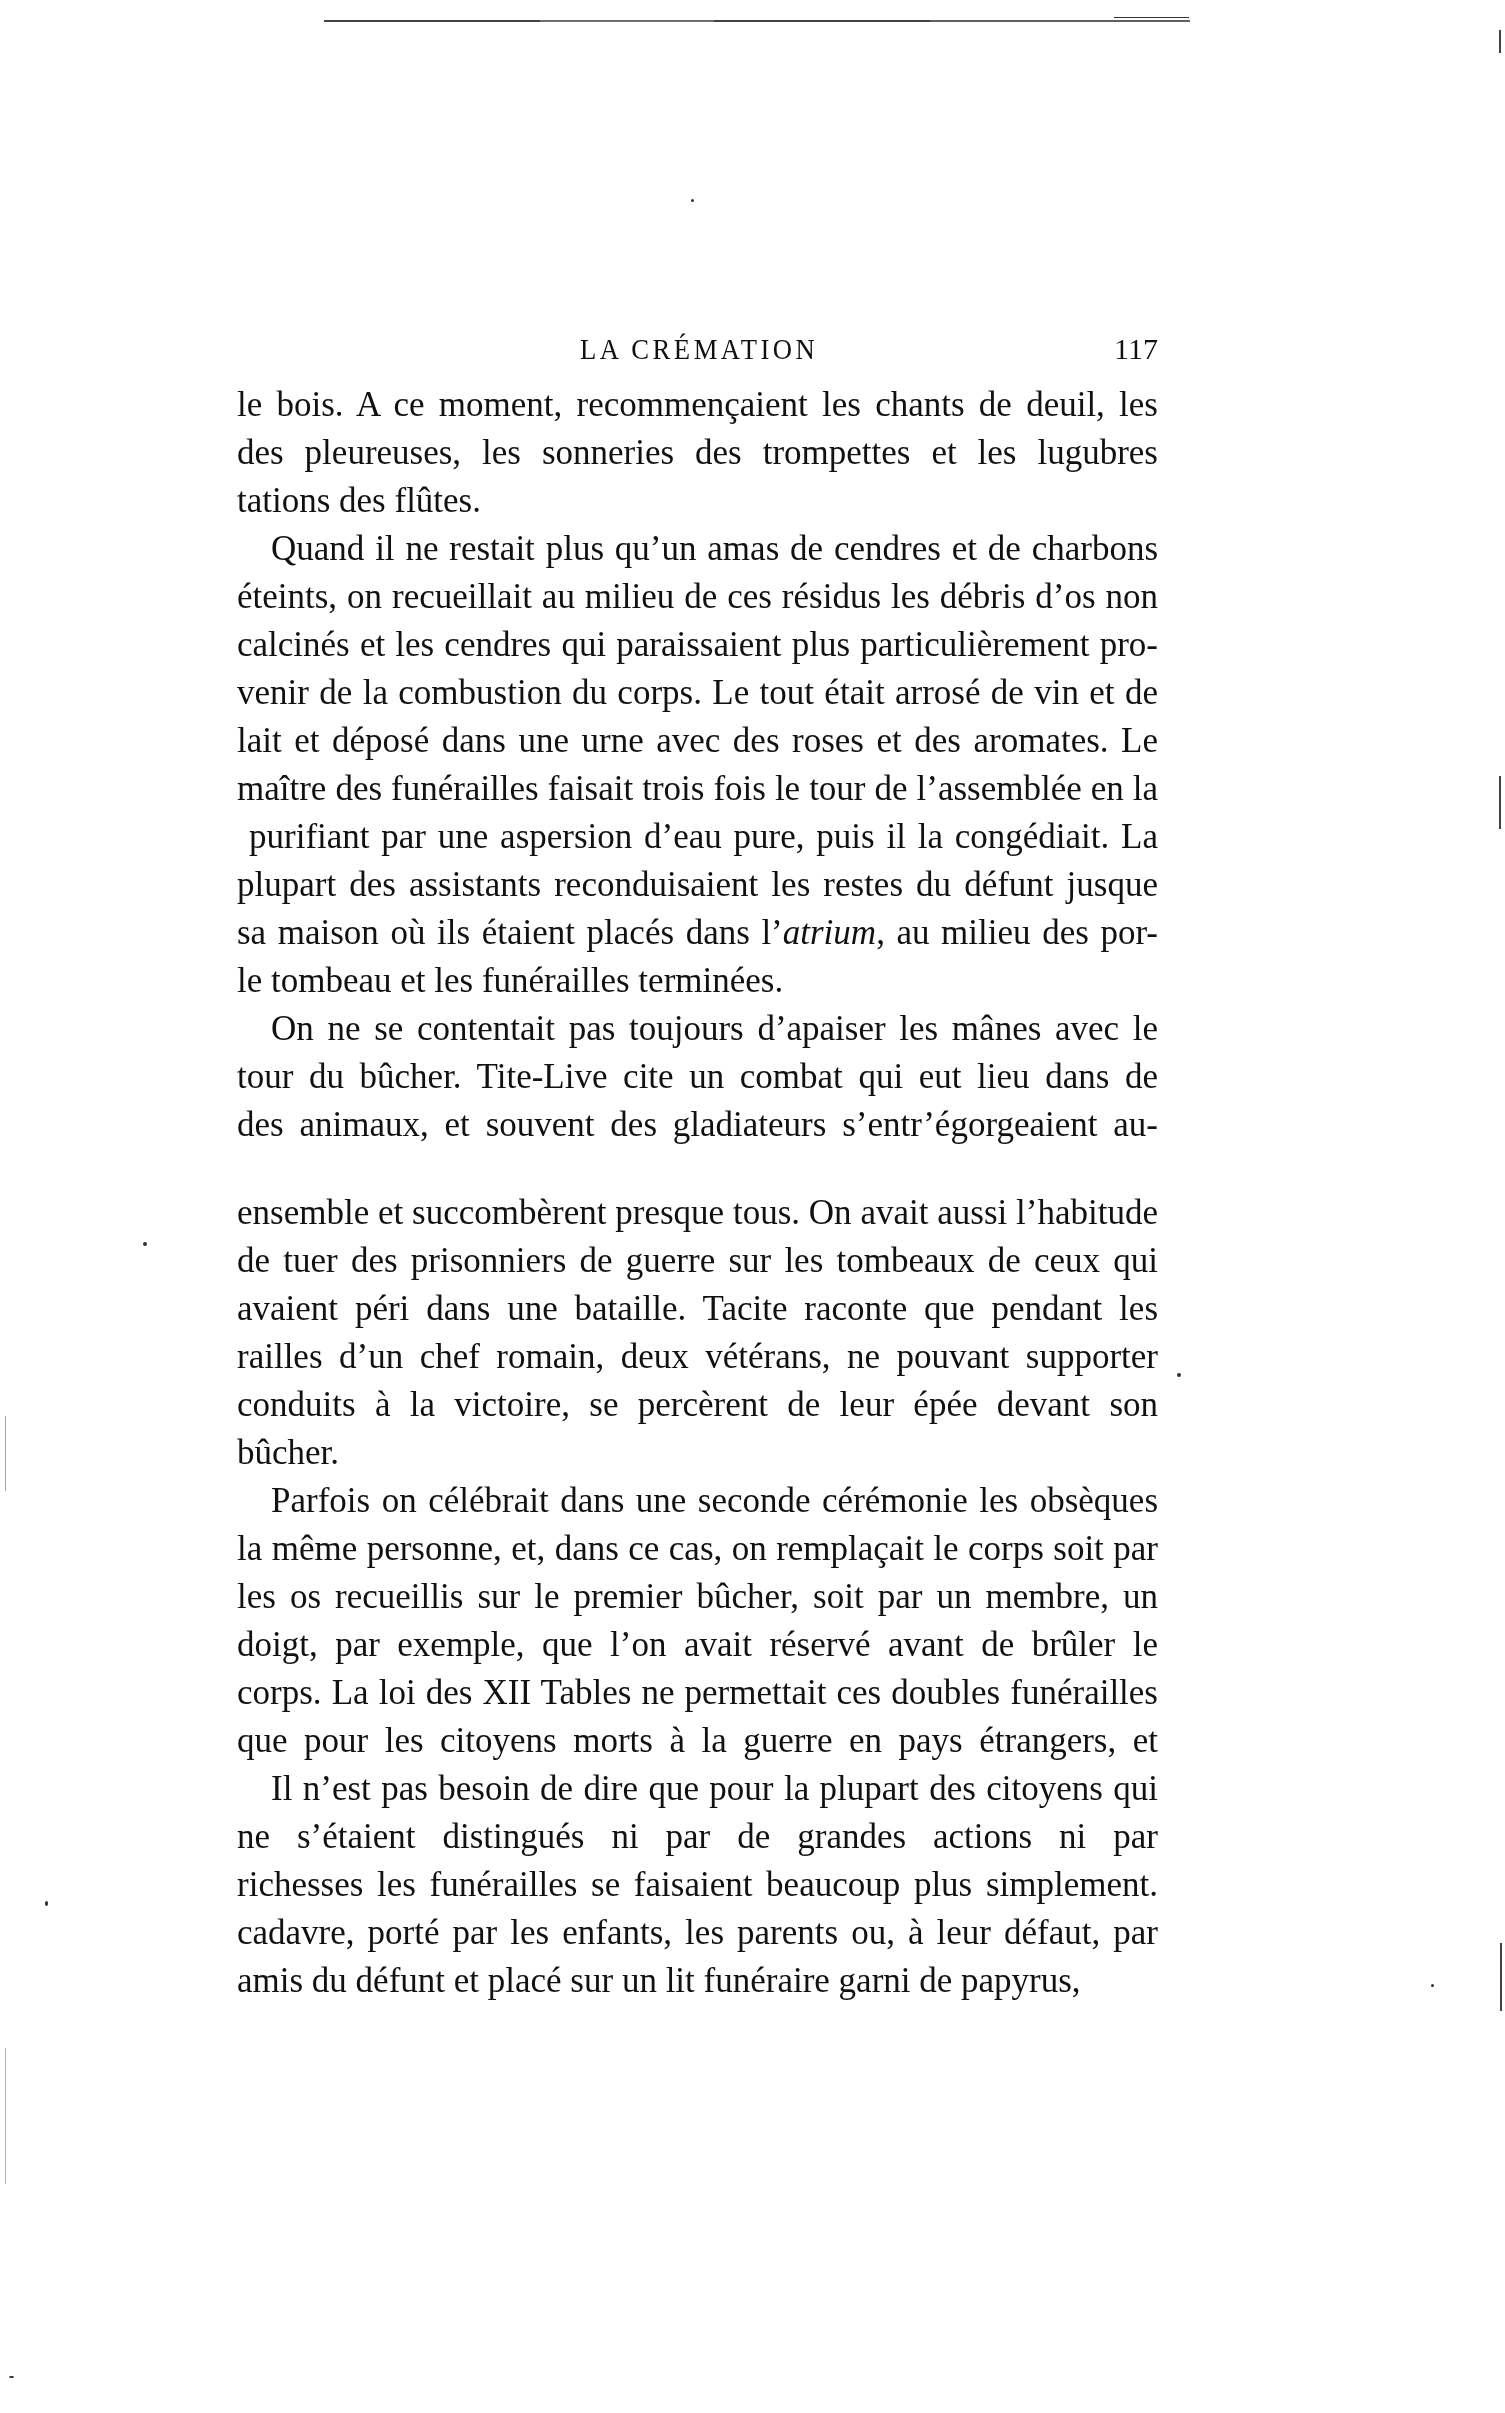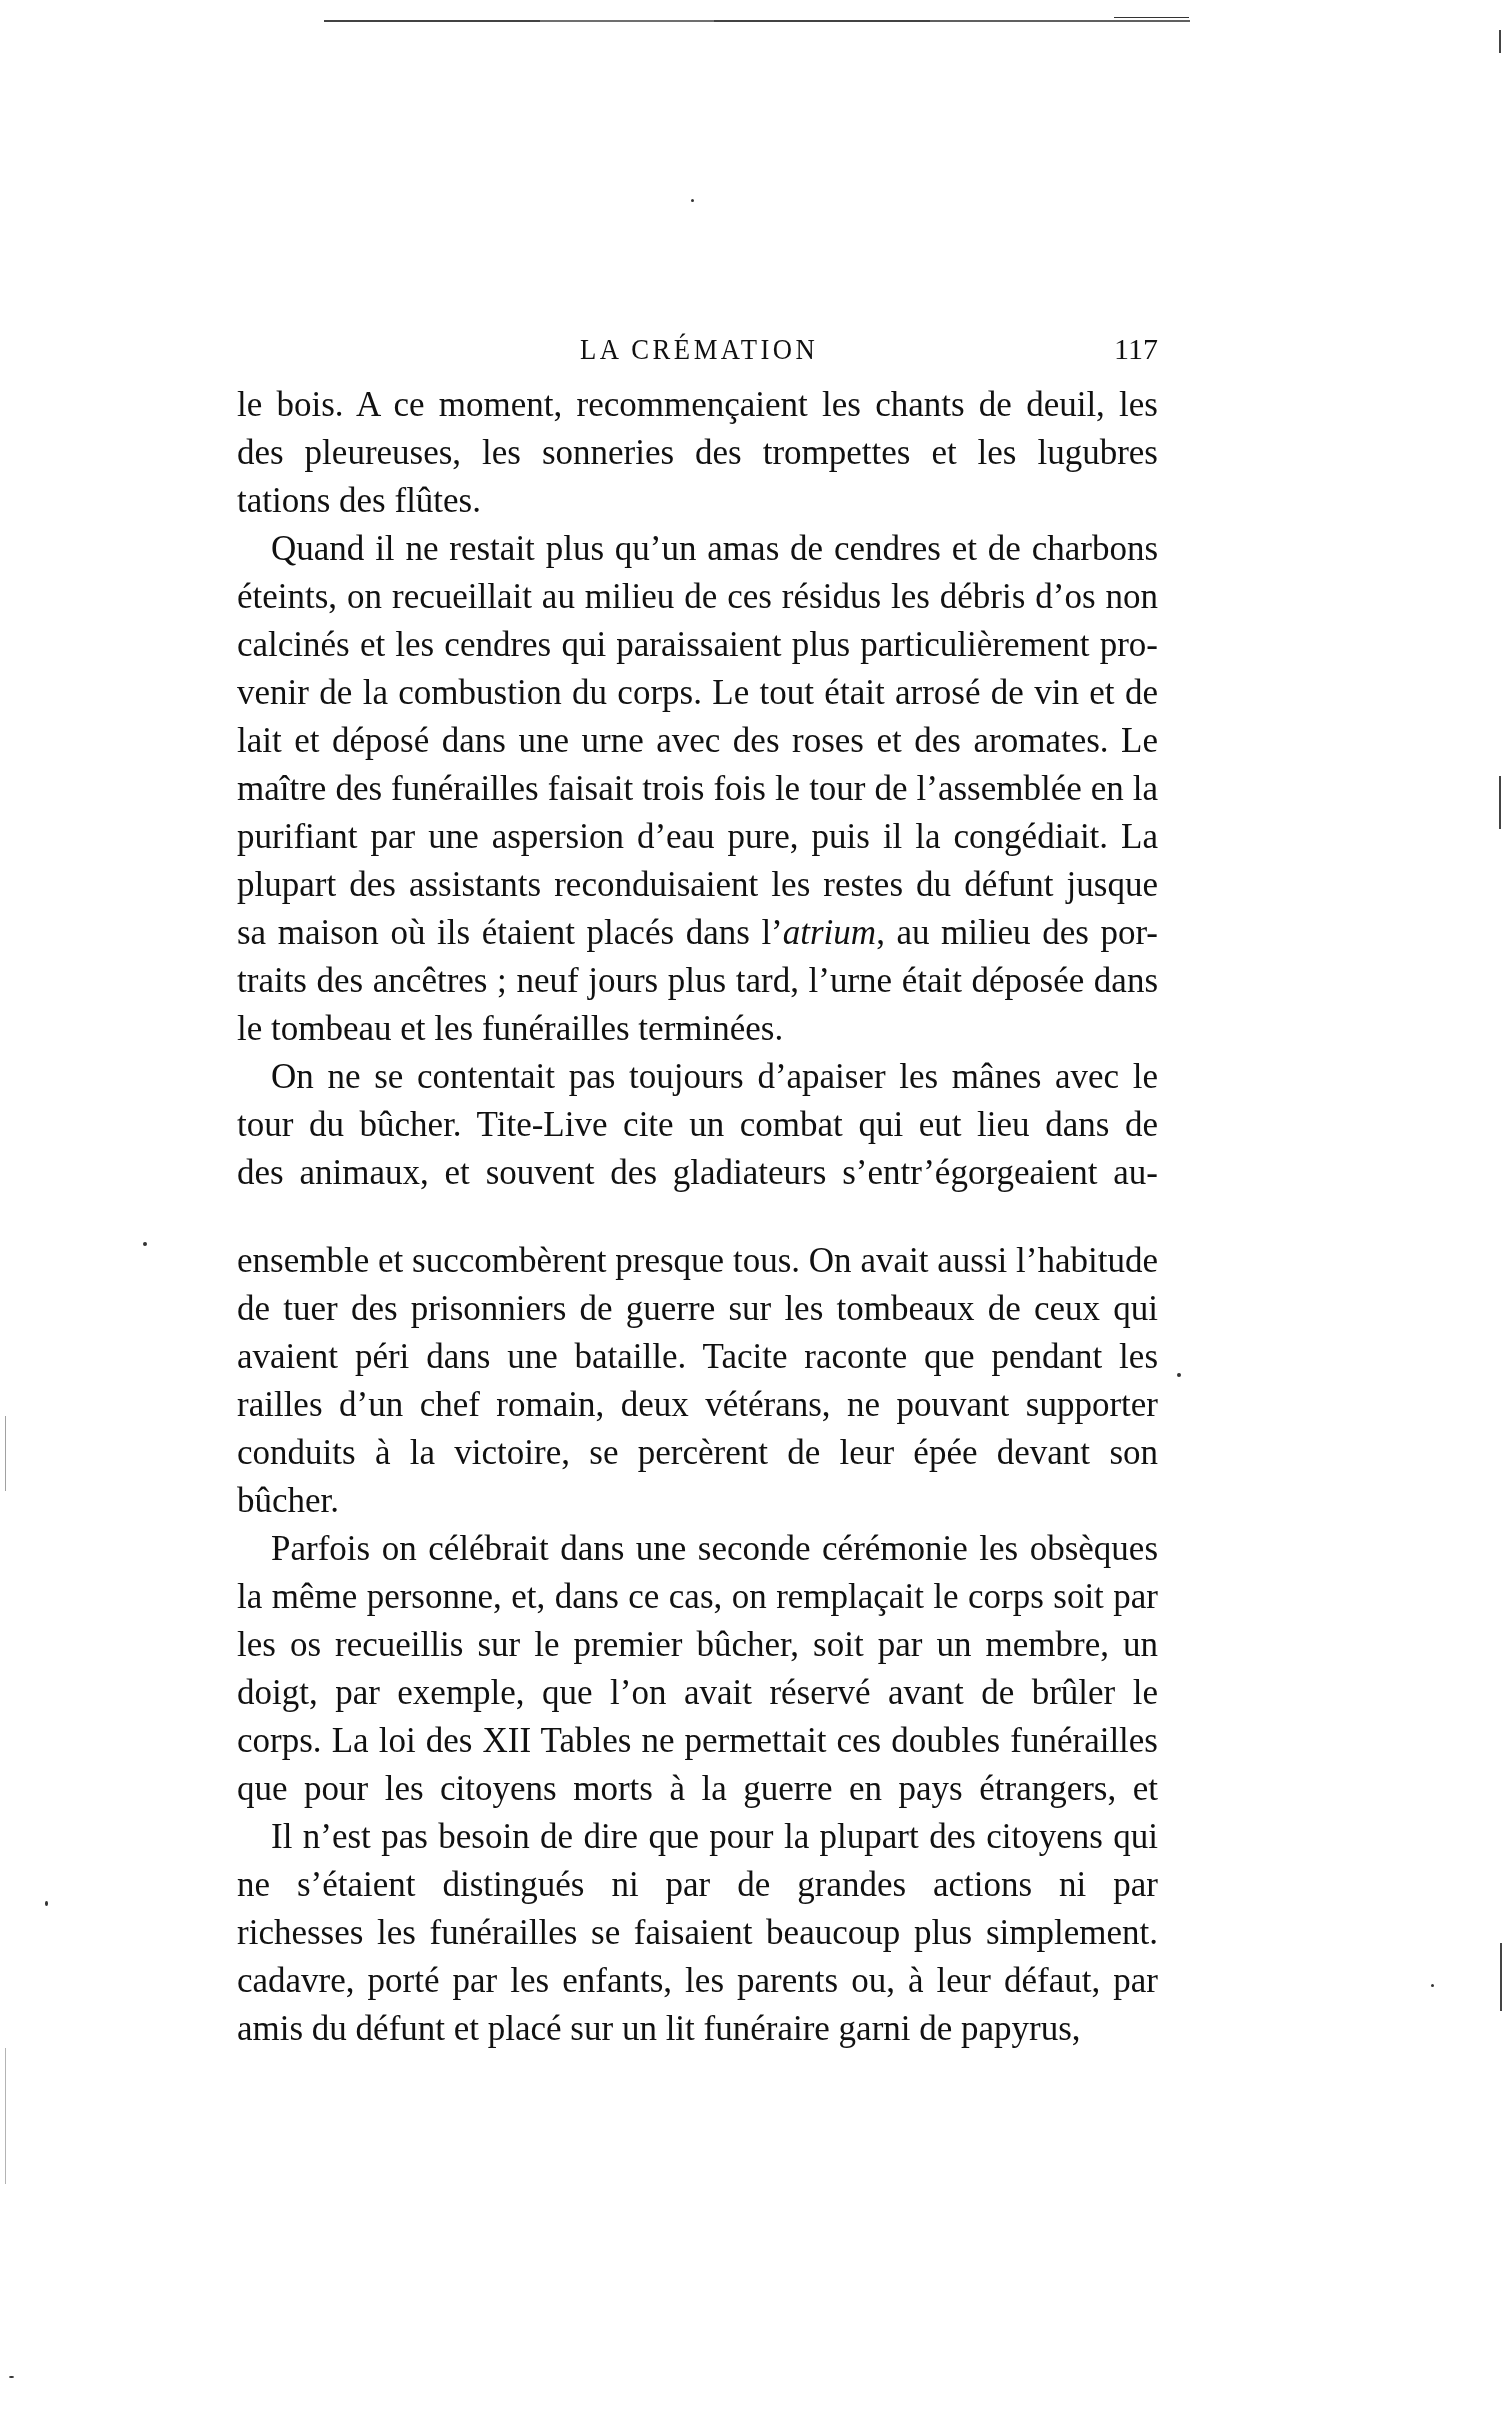--- a/index.html
+++ b/index.html
@@ -59,24 +59,23 @@
         <span class="line" style="white-space: normal; overflow: hidden;">des pleureuses, les sonneries des trompettes et les lugubres lamen-</span>
         <span class="line last" style="white-space: normal; overflow: hidden;">tations des flûtes.</span>
       </div>
       <div class="para">
         <span class="line indent" style="white-space: normal; overflow: hidden;">Quand il ne restait plus qu’un amas de cendres et de charbons</span>
         <span class="line" style="white-space: normal; overflow: hidden;">éteints, on recueillait au milieu de ces résidus les débris d’os non</span>
         <span class="line" style="white-space: normal; overflow: hidden;">calcinés et les cendres qui paraissaient plus particulièrement pro-</span>
         <span class="line" style="white-space: normal; overflow: hidden;">venir de la combustion du corps. Le tout était arrosé de vin et de</span>
         <span class="line" style="white-space: normal; overflow: hidden;">lait et déposé dans une urne avec des roses et des aromates. Le</span>
         <span class="line" style="white-space: normal; overflow: hidden;">maître des funérailles faisait trois fois le tour de l’assemblée en la</span>
-        <span class="line" style="white-space: normal; overflow: hidden;">purifiant par une aspersion d’eau pure, puis il la congédiait. La</span>
+        <span class="line" style="white-space: normal; overflow: hidden; margin-left: 12px;">purifiant par une aspersion d’eau pure, puis il la congédiait. La</span>
         <span class="line" style="white-space: normal; overflow: hidden;">plupart des assistants reconduisaient les restes du défunt jusque dans</span>
         <span class="line" style="white-space: normal; overflow: hidden;">sa maison où ils étaient placés dans l’<i>atrium</i>, au milieu des por-</span>
-        <span class="line" style="white-space: normal; overflow: hidden;">traits des ancêtres ; neuf jours plus tard, l’urne était déposée dans</span>
         <span class="line last" style="white-space: normal; overflow: hidden;">le tombeau et les funérailles terminées.</span>
       </div>
       <div class="para">
         <span class="line indent" style="white-space: normal; overflow: hidden;">On ne se contentait pas toujours d’apaiser les mânes avec le sang</span>
         <span class="line" style="white-space: normal; overflow: hidden;">tour du bûcher. Tite-Live cite un combat qui eut lieu dans de</span>
         <span class="line" style="white-space: normal; overflow: hidden;">des animaux, et souvent des gladiateurs s’entr’égorgeaient au-</span>
         <span class="line" style="white-space: normal; overflow: hidden; margin-top: 40px;">ensemble et succombèrent presque tous. On avait aussi l’habitude</span>
         <span class="line" style="white-space: normal; overflow: hidden;">de tuer des prisonniers de guerre sur les tombeaux de ceux qui</span>
         <span class="line" style="white-space: normal; overflow: hidden;">avaient péri dans une bataille. Tacite raconte que pendant les funé-</span>
         <span class="line" style="white-space: normal; overflow: hidden;">railles d’un chef romain, deux vétérans, ne pouvant supporter</span>

